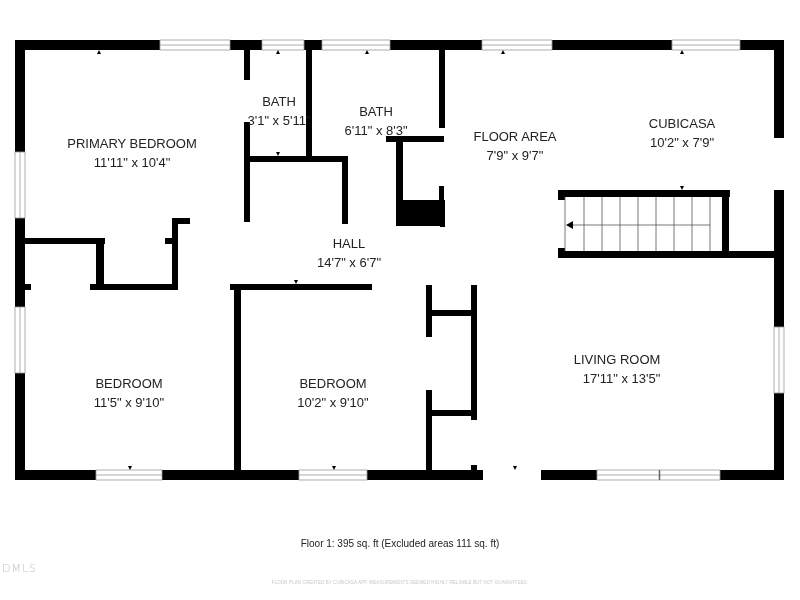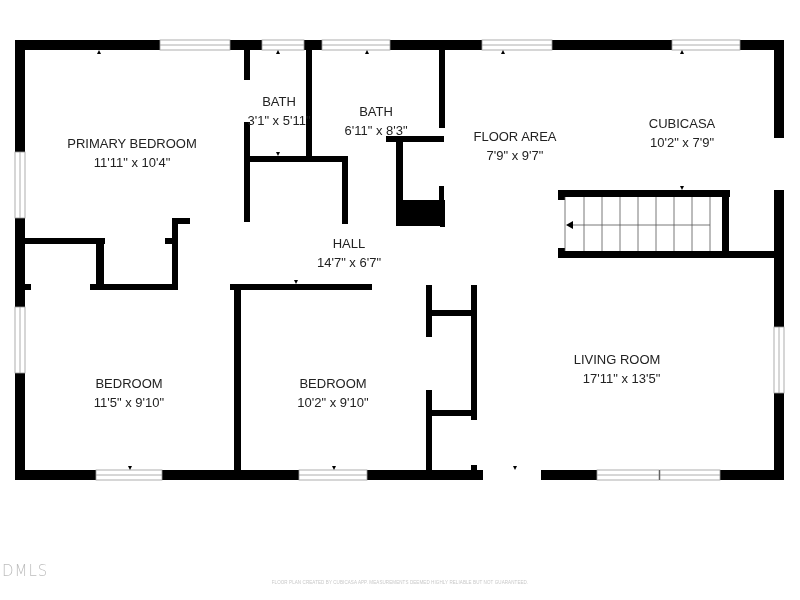--- a/index.html
+++ b/index.html
@@ -8,21 +8,21 @@
   .wall { fill: #000000; }
   .win { fill: #ffffff; stroke: #9a9a9a; stroke-width: 0.8; }
   .winline { stroke: #9a9a9a; stroke-width: 0.8; }
   .stair-line { stroke: #555555; stroke-width: 0.8; }
   .label { position: absolute; text-align: center; color: #222222; font-size: 13px; line-height: 19px; white-space: nowrap; transform: translateX(-50%); }
   .label span { display: block; }
   .footer { position: absolute; left: 400px; transform: translateX(-50%); text-align: center; color: #222; white-space: nowrap; }
   .footer .total { font-weight: bold; font-size: 10px; line-height: 13px; }
   .footer .line { font-size: 10px; line-height: 13px; }
   .disclaimer { position: absolute; left: 400px; top: 580px; transform: translateX(-50%); font-size: 4.5px; color: #c8c8c8; white-space: nowrap; letter-spacing: 0.1px; }
-  .watermark { position: absolute; left: 2px; top: 562px; font-size: 15px; color: #bdbdbd; font-family: "DejaVu Sans", sans-serif; font-weight: 200; letter-spacing: 1px; }
+  .watermark { position: absolute; left: 2px; top: 562px; font-size: 11px; color: #bdbdbd; font-family: "DejaVu Sans", sans-serif; font-weight: 200; letter-spacing: 1px; }
 </style>
 </head>
 <body>
 
 <svg id="plan" viewBox="0 0 800 600" xmlns="http://www.w3.org/2000/svg">
 
   <g>
 
     <rect class="wall" x="15" y="40" width="768" height="10"></rect>
 
@@ -174,15 +174,16 @@
 <div class="label" style="left:333px; top:374px;">
   <span>BEDROOM</span>
   <span>10'2" x 9'10"</span>
 </div>
 <div class="label" style="left:617px; top:350px;text-align:right;">
   <span>LIVING ROOM</span>
   <span>17'11" x 13'5"</span>
 </div>
 
 <div class="footer" style="top:537px;">
+  <div class="line">Floor 1: 395 sq. ft (Excluded areas 111 sq. ft)</div>
 </div>
 <div class="disclaimer">FLOOR PLAN CREATED BY CUBICASA APP. MEASUREMENTS DEEMED HIGHLY RELIABLE BUT NOT GUARANTEED.</div>
 <div class="watermark">DMLS</div>
 
 </body></html>

